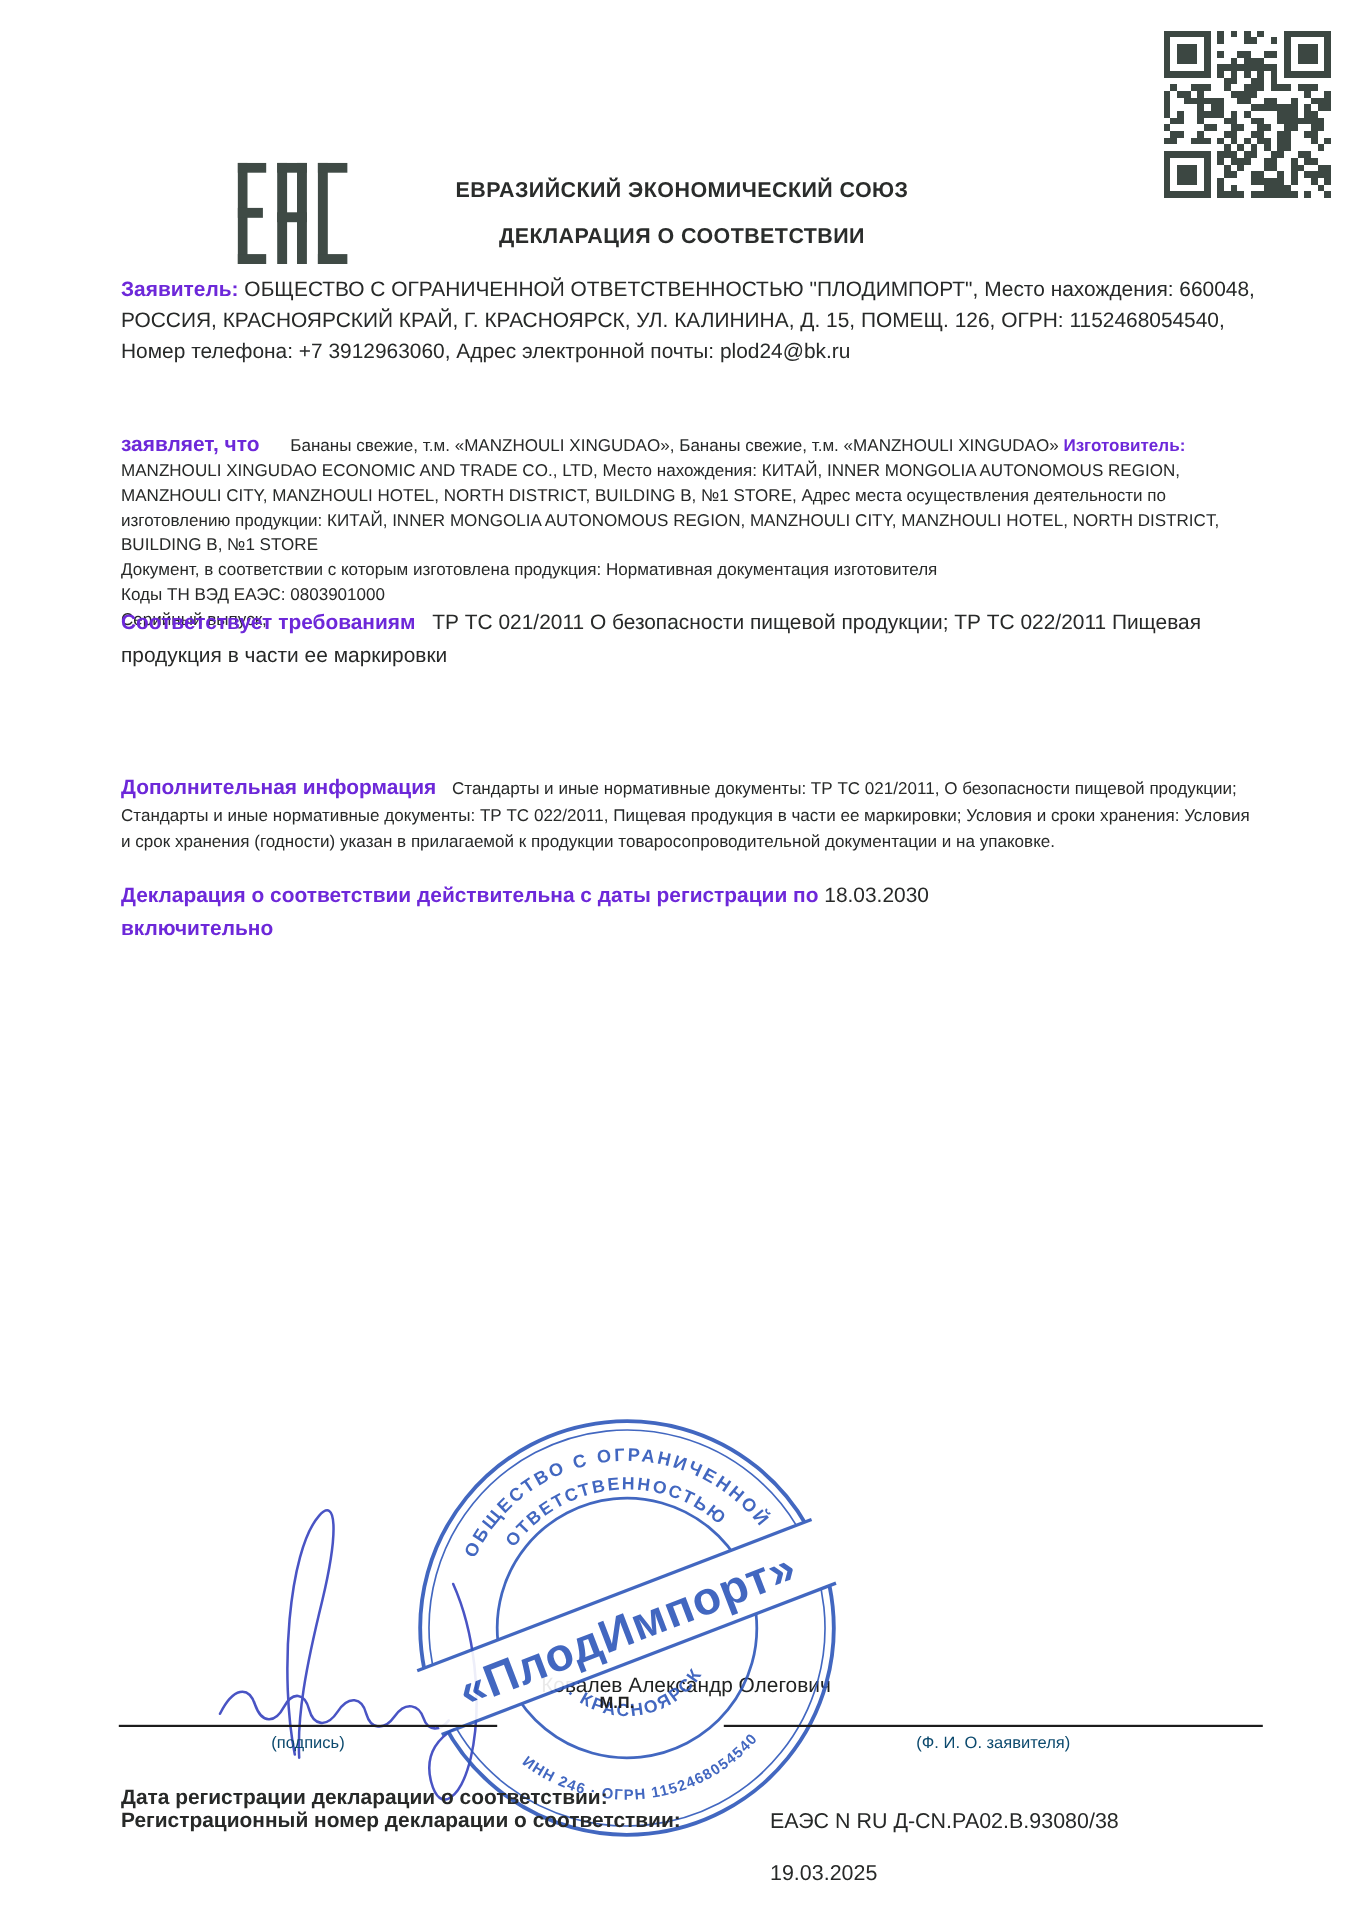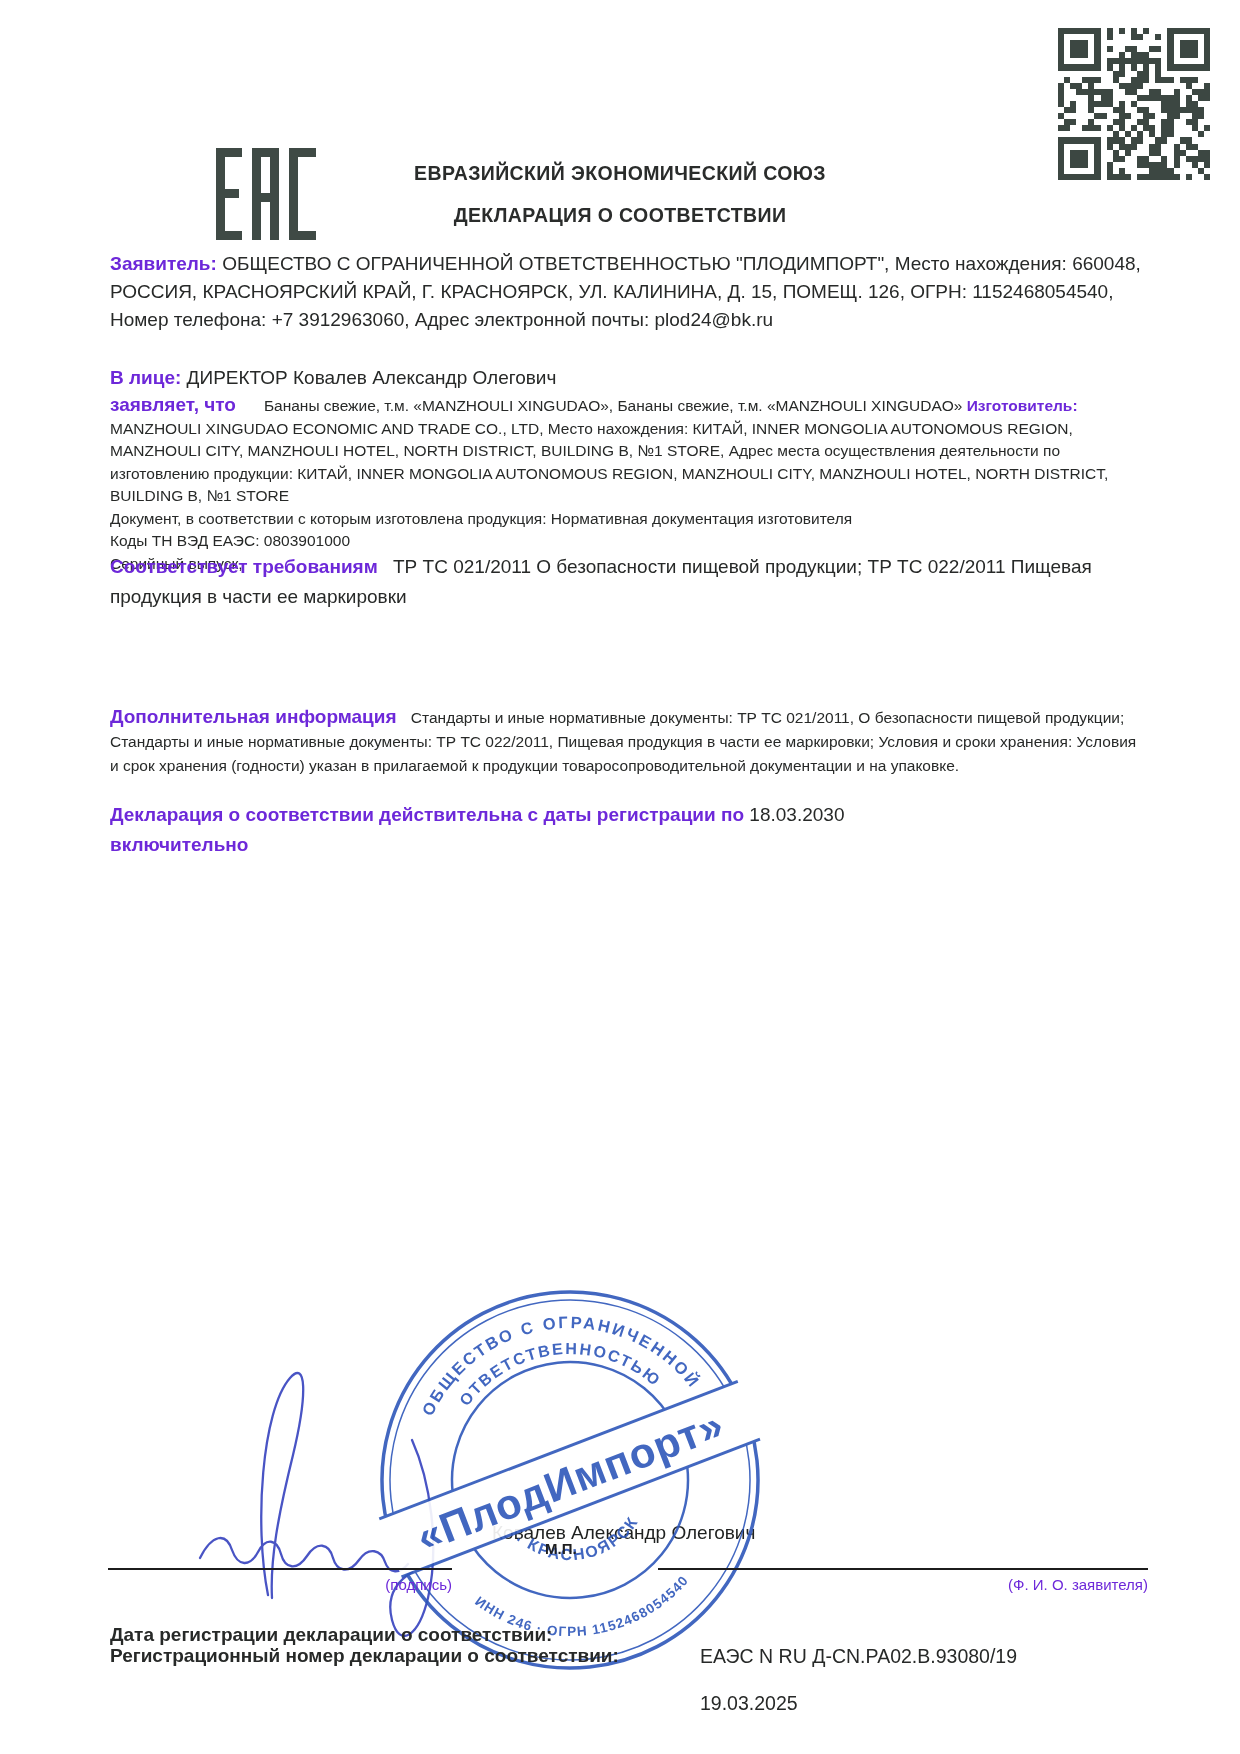--- a/index.html
+++ b/index.html
@@ -9,21 +9,21 @@
   }
   .abs{position:absolute;}
   .title{width:1240px;text-align:center;font-weight:bold;font-size:19.5px;letter-spacing:.4px;color:#2a2c2b;}
   .sec{left:110px;width:1032px;font-size:19px;line-height:28px;}
   .sec b{color:#6d28d9;}
   .small{font-size:15.5px;line-height:22.5px;}
   .lbl-big{font-size:19px;font-weight:bold;}
   .gap28{margin-right:28px;}
   .gap10{margin-right:10px;}
   .line{border-top:2px solid #1c1c1c;height:0;}
-  .caption{font-size:15px;color:#6d28d9;text-align:right;}
+  .caption{font-size:15px;color:#0c4a6e;text-align:center;}
   .regrow-label{font-size:19px;font-weight:bold;}
   .regrow-value{font-size:19.5px;}
   .mp{font-size:15px;font-weight:bold;color:#1f1f1f;}
   .signname{font-size:19px;color:#1f2120;}
   svg{display:block;}
 </style>
 </head>
 <body>
 
 <div class="page">
@@ -372,23 +372,20 @@
     </svg>
   </div>
 
   <div class="abs title" style="top:204px;">ДЕКЛАРАЦИЯ О СООТВЕТСТВИИ</div>
   <div class="abs title" style="top:162px;">ЕВРАЗИЙСКИЙ ЭКОНОМИЧЕСКИЙ СОЮЗ</div>
 
   <div class="abs sec" style="top:250px;">
     <b>Заявитель:</b><span> ОБЩЕСТВО С ОГРАНИЧЕННОЙ ОТВЕТСТВЕННОСТЬЮ "ПЛОДИМПОРТ", Место нахождения: 660048, РОССИЯ,  КРАСНОЯРСКИЙ КРАЙ, Г. КРАСНОЯРСК, УЛ. КАЛИНИНА, Д. 15, ПОМЕЩ. 126, ОГРН: 1152468054540, Номер телефона: +7 3912963060, Адрес электронной почты: plod24@bk.ru</span>
   </div>
 
-  <div class="abs sec" style="top:364px;">
-    <b>В лице:</b><span> ДИРЕКТОР Ковалев Александр Олегович</span>
-  </div>
 
   <div class="abs sec small" style="top:394px;">
     <div>
       <b class="lbl-big gap28">заявляет, что</b><span>Бананы свежие, т.м.  «MANZHOULI XINGUDAO», Бананы свежие, т.м.  «MANZHOULI XINGUDAO»</span>
       <b>Изготовитель:</b><span> MANZHOULI XINGUDAO ECONOMIC AND TRADE CO., LTD, Место нахождения: КИТАЙ, INNER MONGOLIA AUTONOMOUS REGION, MANZHOULI CITY, MANZHOULI HOTEL, NORTH DISTRICT, BUILDING B, №1 STORE, Адрес места осуществления деятельности по изготовлению продукции: КИТАЙ, INNER MONGOLIA AUTONOMOUS REGION, MANZHOULI CITY, MANZHOULI HOTEL, NORTH DISTRICT, BUILDING B, №1 STORE</span>
     </div>
     <div>Документ, в соответствии с которым изготовлена продукция: Нормативная документация изготовителя</div>
     <div>Коды ТН ВЭД ЕАЭС: 0803901000</div>
     <div>Серийный выпуск,</div>
   </div>
@@ -452,17 +449,17 @@
   </div>
 
   <div class="abs mp" style="left:545px;top:1540px;">М.П.</div>
 
   <div class="abs line" style="left:108px;top:1568px;width:344px;"></div>
   <div class="abs line" style="left:658px;top:1568px;width:490px;"></div>
   <div class="abs caption" style="left:108px;top:1576px;width:344px;">(подпись)</div>
   <div class="abs caption" style="left:658px;top:1576px;width:490px;">(Ф. И. О. заявителя)</div>
 
   <div class="abs regrow-label" style="left:110px;top:1645px;">Регистрационный номер декларации о соответствии:</div>
-  <div class="abs regrow-value" style="left:700px;top:1645px;">ЕАЭС N RU Д-CN.РА02.В.93080/19</div>
+  <div class="abs regrow-value" style="left:700px;top:1645px;">ЕАЭС N RU Д-CN.РА02.В.93080/38</div>
   <div class="abs regrow-label" style="left:110px;top:1624px;">Дата регистрации декларации о соответствии:</div>
   <div class="abs regrow-value" style="left:700px;top:1692px;">19.03.2025</div>
 
 </div>
 
 </body></html>

